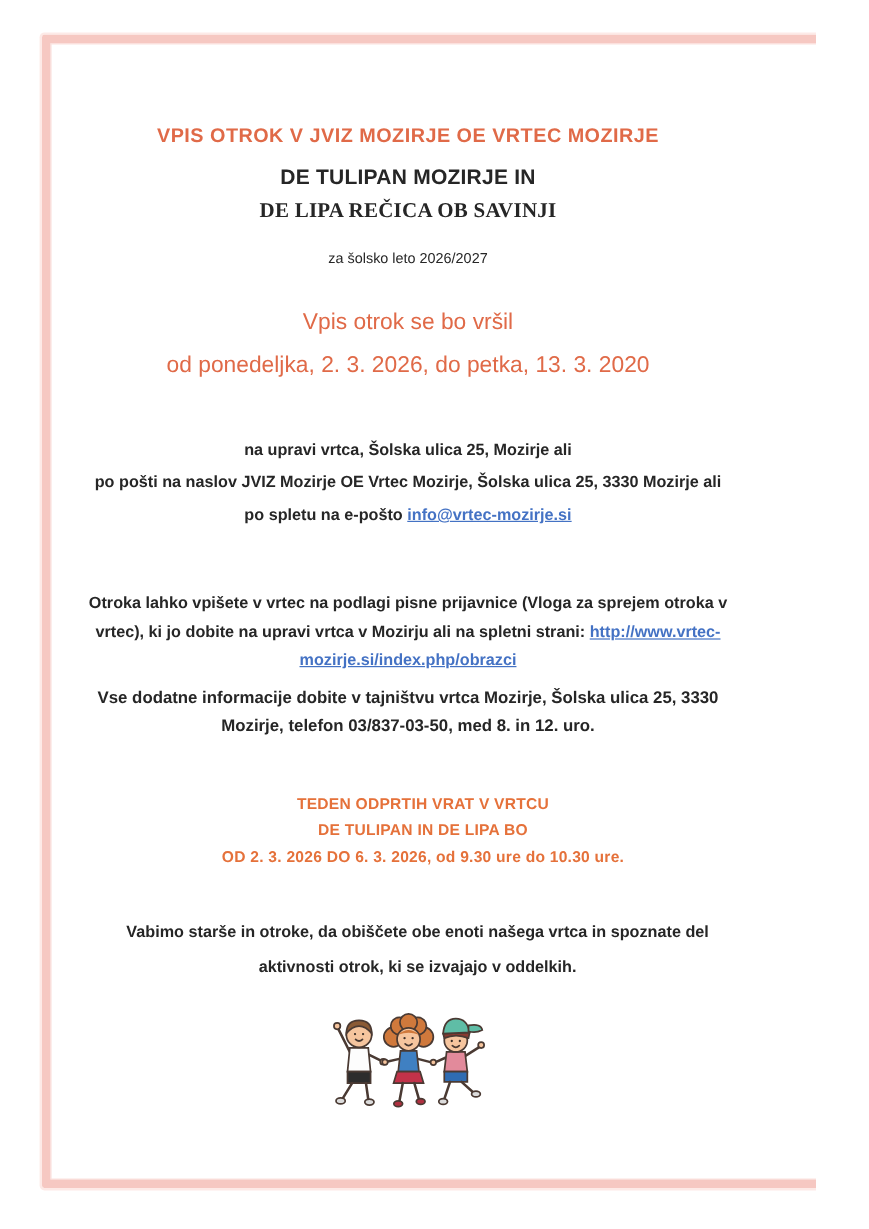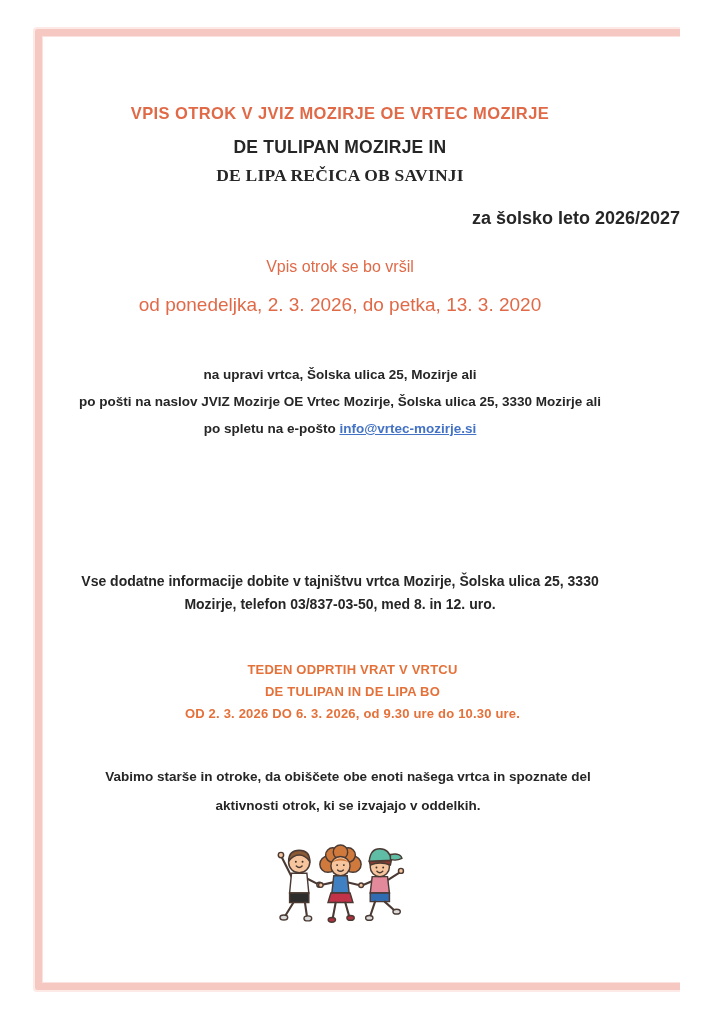--- a/index.html
+++ b/index.html
@@ -22,22 +22,22 @@
     position:absolute;left:35px;top:29px;width:654px;height:961px;
     box-sizing:border-box;
     border:7px solid var(--border-pink);
     border-radius:2px;
     box-shadow:0 0 0 2px #fdeae7, inset 0 0 0 1px #fbe2de;
   }
   .c{position:absolute;left:0;right:0;text-align:center;}
   .t1{top:104px;font-size:16.5px;font-weight:700;color:var(--accent-orange);letter-spacing:.4px;}
   .t2{top:137px;font-size:17.5px;font-weight:700;letter-spacing:.2px;}
   .t3{top:165px;font-size:17.5px;font-weight:700;letter-spacing:.2px;font-family:Liberation Serif, serif;}
-  .year{top:208px;font-size:18px;font-weight:700;text-align:right;}
-  .v1{top:258px;font-size:16px;color:var(--accent-orange);font-weight:400;}
+  .year{top:208px;font-size:12px;font-weight:400;}
+  .v1{top:258px;font-size:19px;color:var(--accent-orange);font-weight:400;}
   .v2{top:294px;font-size:19px;color:var(--accent-orange);font-weight:400;}
   .sub{font-size:13.5px;font-weight:600;}
   .sub1{top:367px;text-align:center;}
   .sub2{top:394px;}
   .sub3{top:421px;}
   .para{top:491px;left:60px;right:60px;font-size:13.5px;font-weight:600;line-height:23.5px;}
   .info{top:570px;left:62px;right:62px;font-size:14px;font-weight:600;line-height:23px;}
   .teden{top:659px;font-size:13px;font-weight:700;color:var(--open-week-orange);line-height:22px;letter-spacing:.2px;padding-left:25px;}
   .invite{top:762px;left:88px;right:72px;font-size:13.5px;font-weight:600;line-height:29px;}
   .kids{top:834px;}
@@ -55,20 +55,21 @@
   <div class="c t3">DE LIPA REČICA OB SAVINJI</div>
   <div class="c year">za šolsko leto 2026/2027</div>
 
   <div class="c v1">Vpis otrok se bo vršil</div>
   <div class="c v2">od ponedeljka, 2. 3. 2026, do petka, 13. 3. 2020</div>
 
   <div class="c sub sub1">na upravi vrtca, Šolska ulica 25, Mozirje ali</div>
   <div class="c sub sub2">po pošti na naslov JVIZ Mozirje OE Vrtec Mozirje, Šolska ulica 25, 3330 Mozirje ali</div>
   <div class="c sub sub3"><span>po spletu na e-pošto </span><a>info@vrtec-mozirje.si</a></div>
 
+  <div class="c para"><span>Otroka lahko vpišete v vrtec na podlagi pisne prijavnice (Vloga za sprejem otroka v vrtec), ki jo dobite na upravi vrtca v Mozirju ali na spletni strani: </span><a>http://www.vrtec-mozirje.si/index.php/obrazci</a></div>
 
   <div class="c info">Vse dodatne informacije dobite v tajništvu vrtca Mozirje, Šolska ulica 25, 3330 Mozirje, telefon 03/837-03-50, med 8. in 12. uro.</div>
 
   <div class="c teden">
     <div>TEDEN ODPRTIH VRAT V VRTCU</div>
     <div>DE TULIPAN IN DE LIPA BO</div>
     <div>OD 2. 3. 2026 DO 6. 3. 2026, od 9.30 ure do 10.30 ure.</div>
   </div>
 
   <div class="c invite">Vabimo starše in otroke, da obiščete obe enoti našega vrtca in spoznate del aktivnosti otrok, ki se izvajajo v oddelkih.</div>

